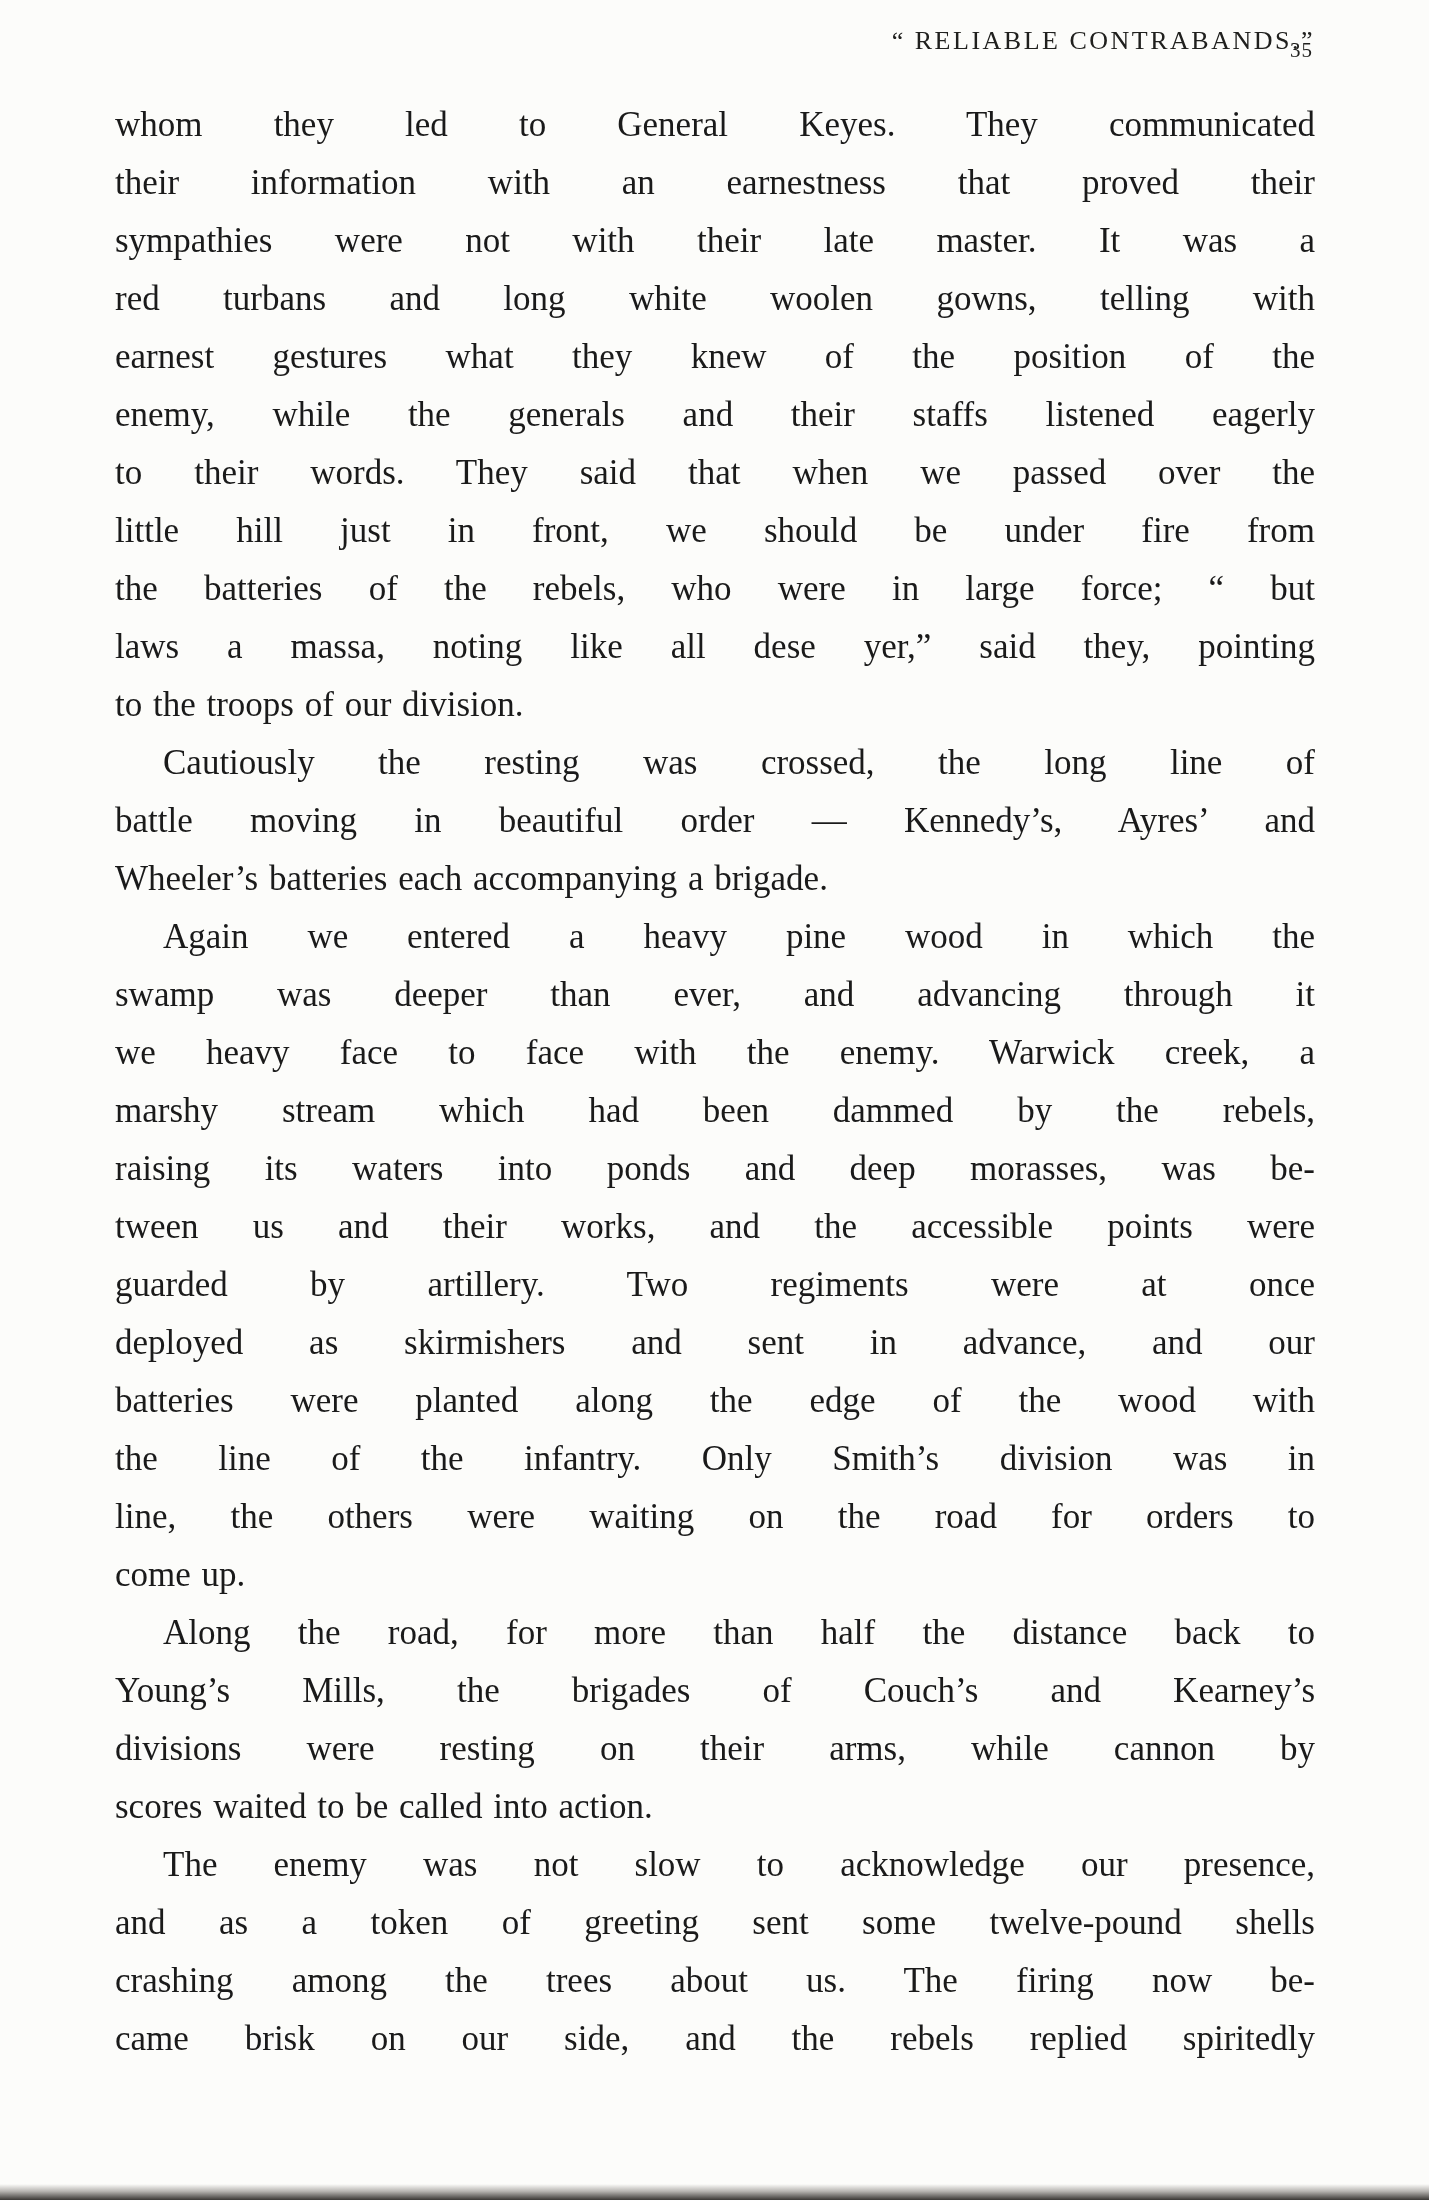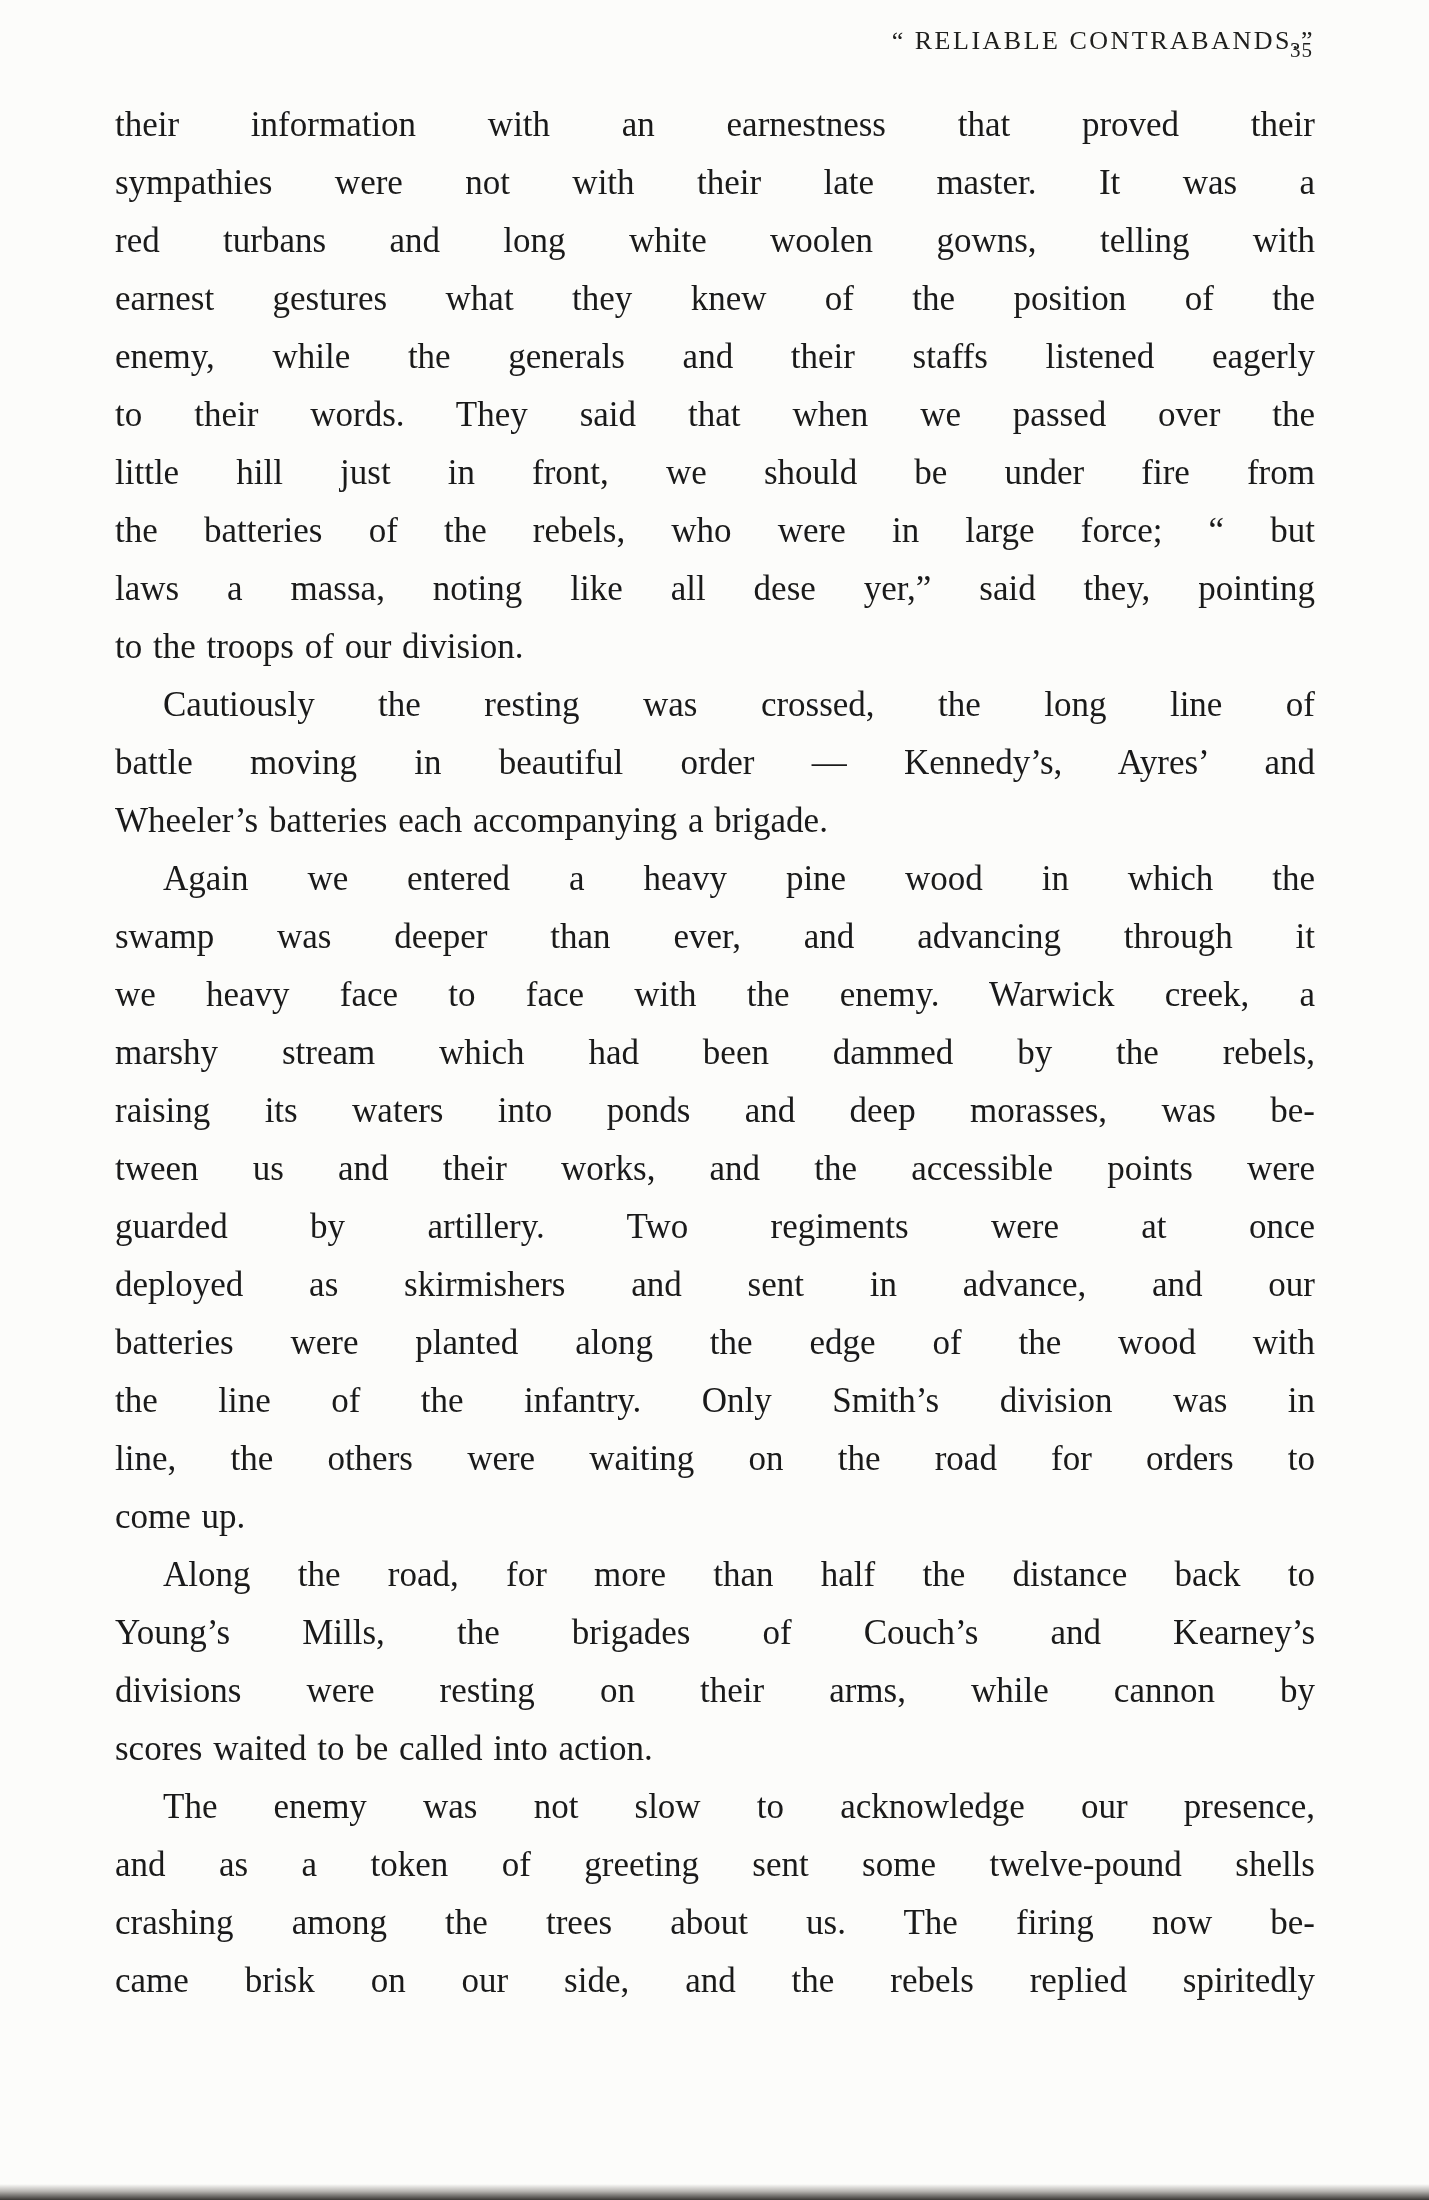--- a/index.html
+++ b/index.html
@@ -68,20 +68,21 @@
 
 <div class="page">
 
   <div class="header">
     <span class="running-title">“ RELIABLE CONTRABANDS.”</span>
     <span class="page-number">35</span>
   </div>
 
   <div class="body-text">
       <div class="para">
+        <div class="line">whom they led to General Keyes. They communicated</div>
         <div class="line">their information with an earnestness that proved their</div>
         <div class="line">sympathies were not with their late master. It was a</div>
         <div class="line">red turbans and long white woolen gowns, telling with</div>
         <div class="line">earnest gestures what they knew of the position of the</div>
         <div class="line">enemy, while the generals and their staffs listened eagerly</div>
         <div class="line">to their words. They said that when we passed over the</div>
         <div class="line">little hill just in front, we should be under fire from</div>
         <div class="line">the batteries of the rebels, who were in large force; “ but</div>
         <div class="line">laws a massa, noting like all dese yer,” said they, pointing</div>
         <div class="line last">to the troops of our division.</div>

